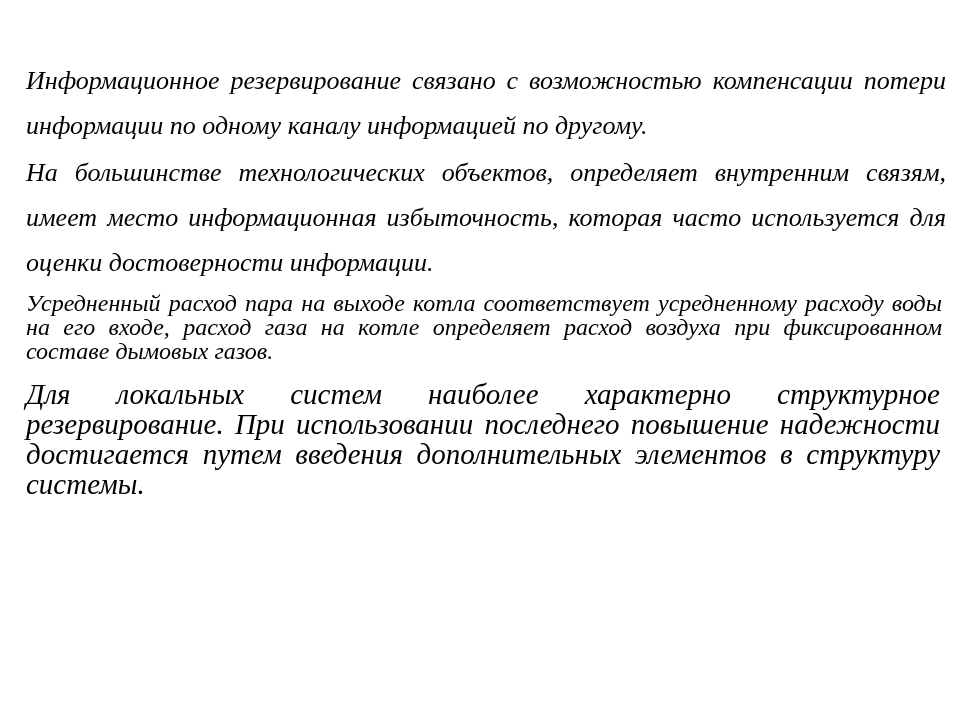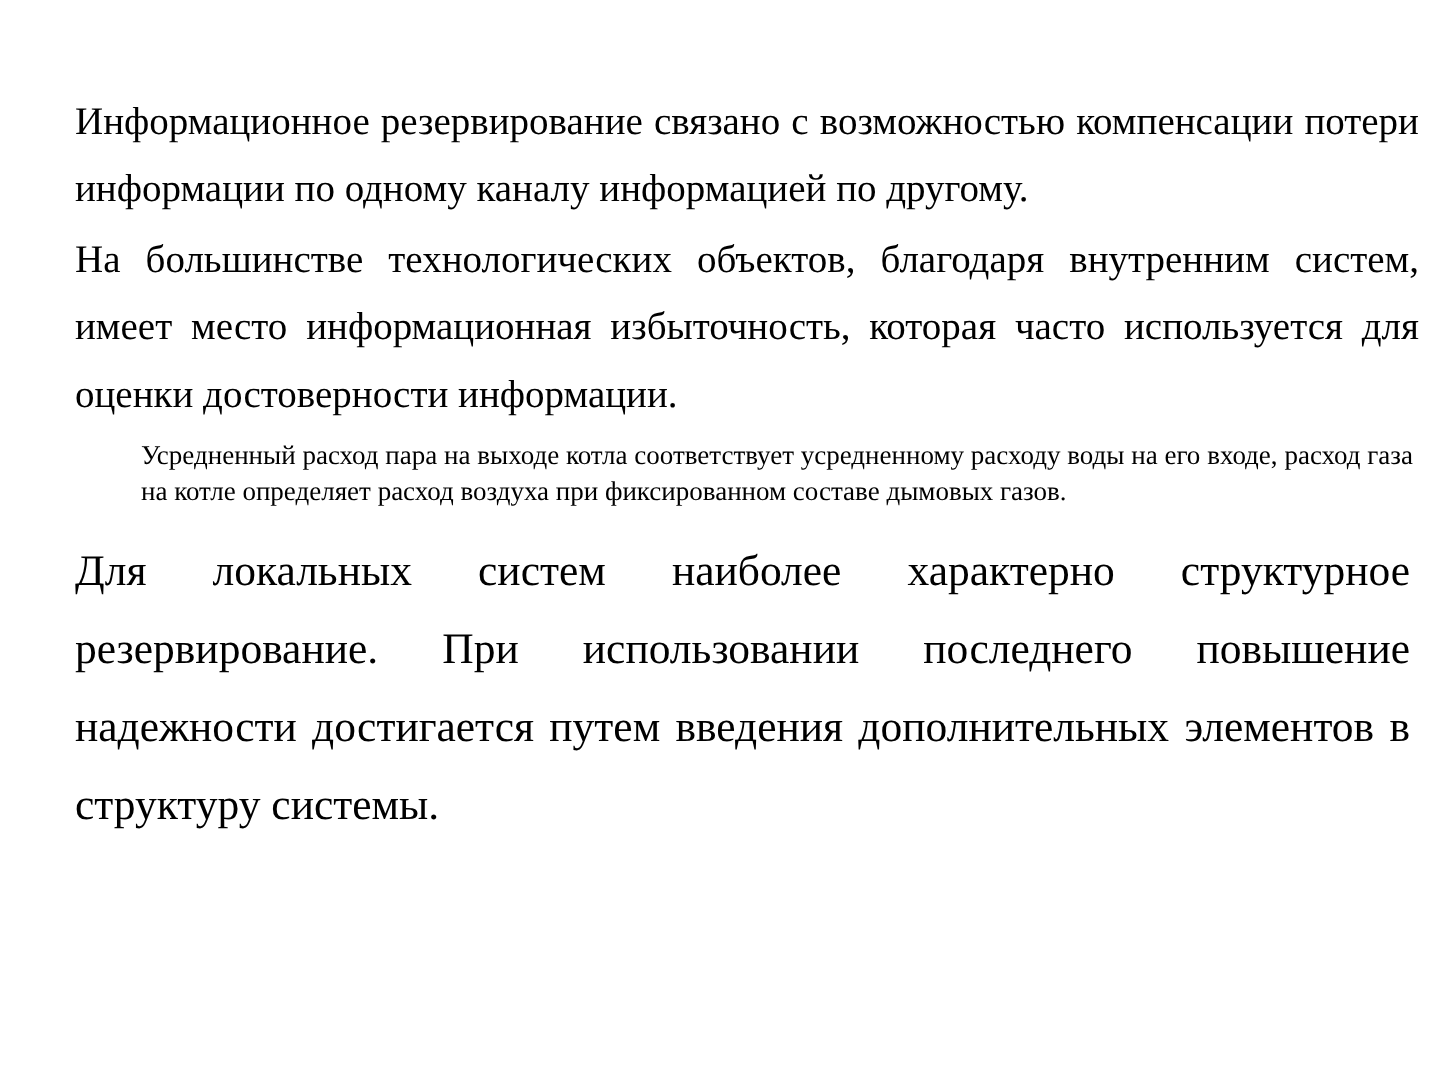--- a/index.html
+++ b/index.html
@@ -25,71 +25,71 @@
     text-align: center;
     font-family: "Liberation Serif", "DejaVu Serif", serif;
     font-size: 17px;
     line-height: 20px;
     margin: 8px 0 0 0;
     padding: 0;
     font-weight: normal;
   }
   .body {
     position: absolute;
-    left: 50px;
+    left: 26px;
     right: 14px;
     top: 58px;
+    font-style: italic;
   }
   p {
     margin: 0;
     padding: 0;
   }
   .para-lg {
     font-size: 26px;
     line-height: 45px;
     text-align: justify;
     text-justify: inter-word;
     margin-bottom: 2px;
   }
   .para-lg-2 {
     font-size: 26px;
     line-height: 45px;
     text-align: justify;
     text-justify: inter-word;
     margin-bottom: 4px;
   }
   .para-sm {
-    font-size: 18px;
+    font-size: 24px;
     line-height: 24px;
     text-align: justify;
     text-justify: inter-word;
     margin-top: 6px;
     margin-bottom: 10px;
     padding-right: 4px;
-    margin-left: 44px;
   }
   .para-xl {
     font-size: 29px;
-    line-height: 52px;
+    line-height: 30px;
     text-align: justify;
     text-justify: inter-word;
     margin-top: 16px;
     padding-right: 6px;
   }
 </style>
 </head>
 <body style="background: rgb(255, 255, 255); color: rgb(0, 0, 0);">
 
 <div class="slide">
 
 
   <div class="body">
 
     <p class="para-lg">Информационное резервирование связано с возможностью компенсации потери информации по одному каналу информацией по другому.</p>
 
-    <p class="para-lg-2">На большинстве технологических объектов, благодаря внутренним систем, имеет место информационная избыточность, которая часто используется для оценки достоверности информации.</p>
+    <p class="para-lg-2">На большинстве технологических объектов, определяет внутренним связям, имеет место информационная избыточность, которая часто используется для оценки достоверности информации.</p>
 
     <p class="para-sm">Усредненный расход пара на выходе котла соответствует усредненному расходу воды на его входе, расход газа на котле определяет расход воздуха при фиксированном составе дымовых газов.</p>
 
     <p class="para-xl">Для локальных систем наиболее характерно структурное резервирование. При использовании последнего повышение надежности достигается путем введения дополнительных элементов в структуру системы.</p>
 
   </div>
 </div>
 
 </body></html>

